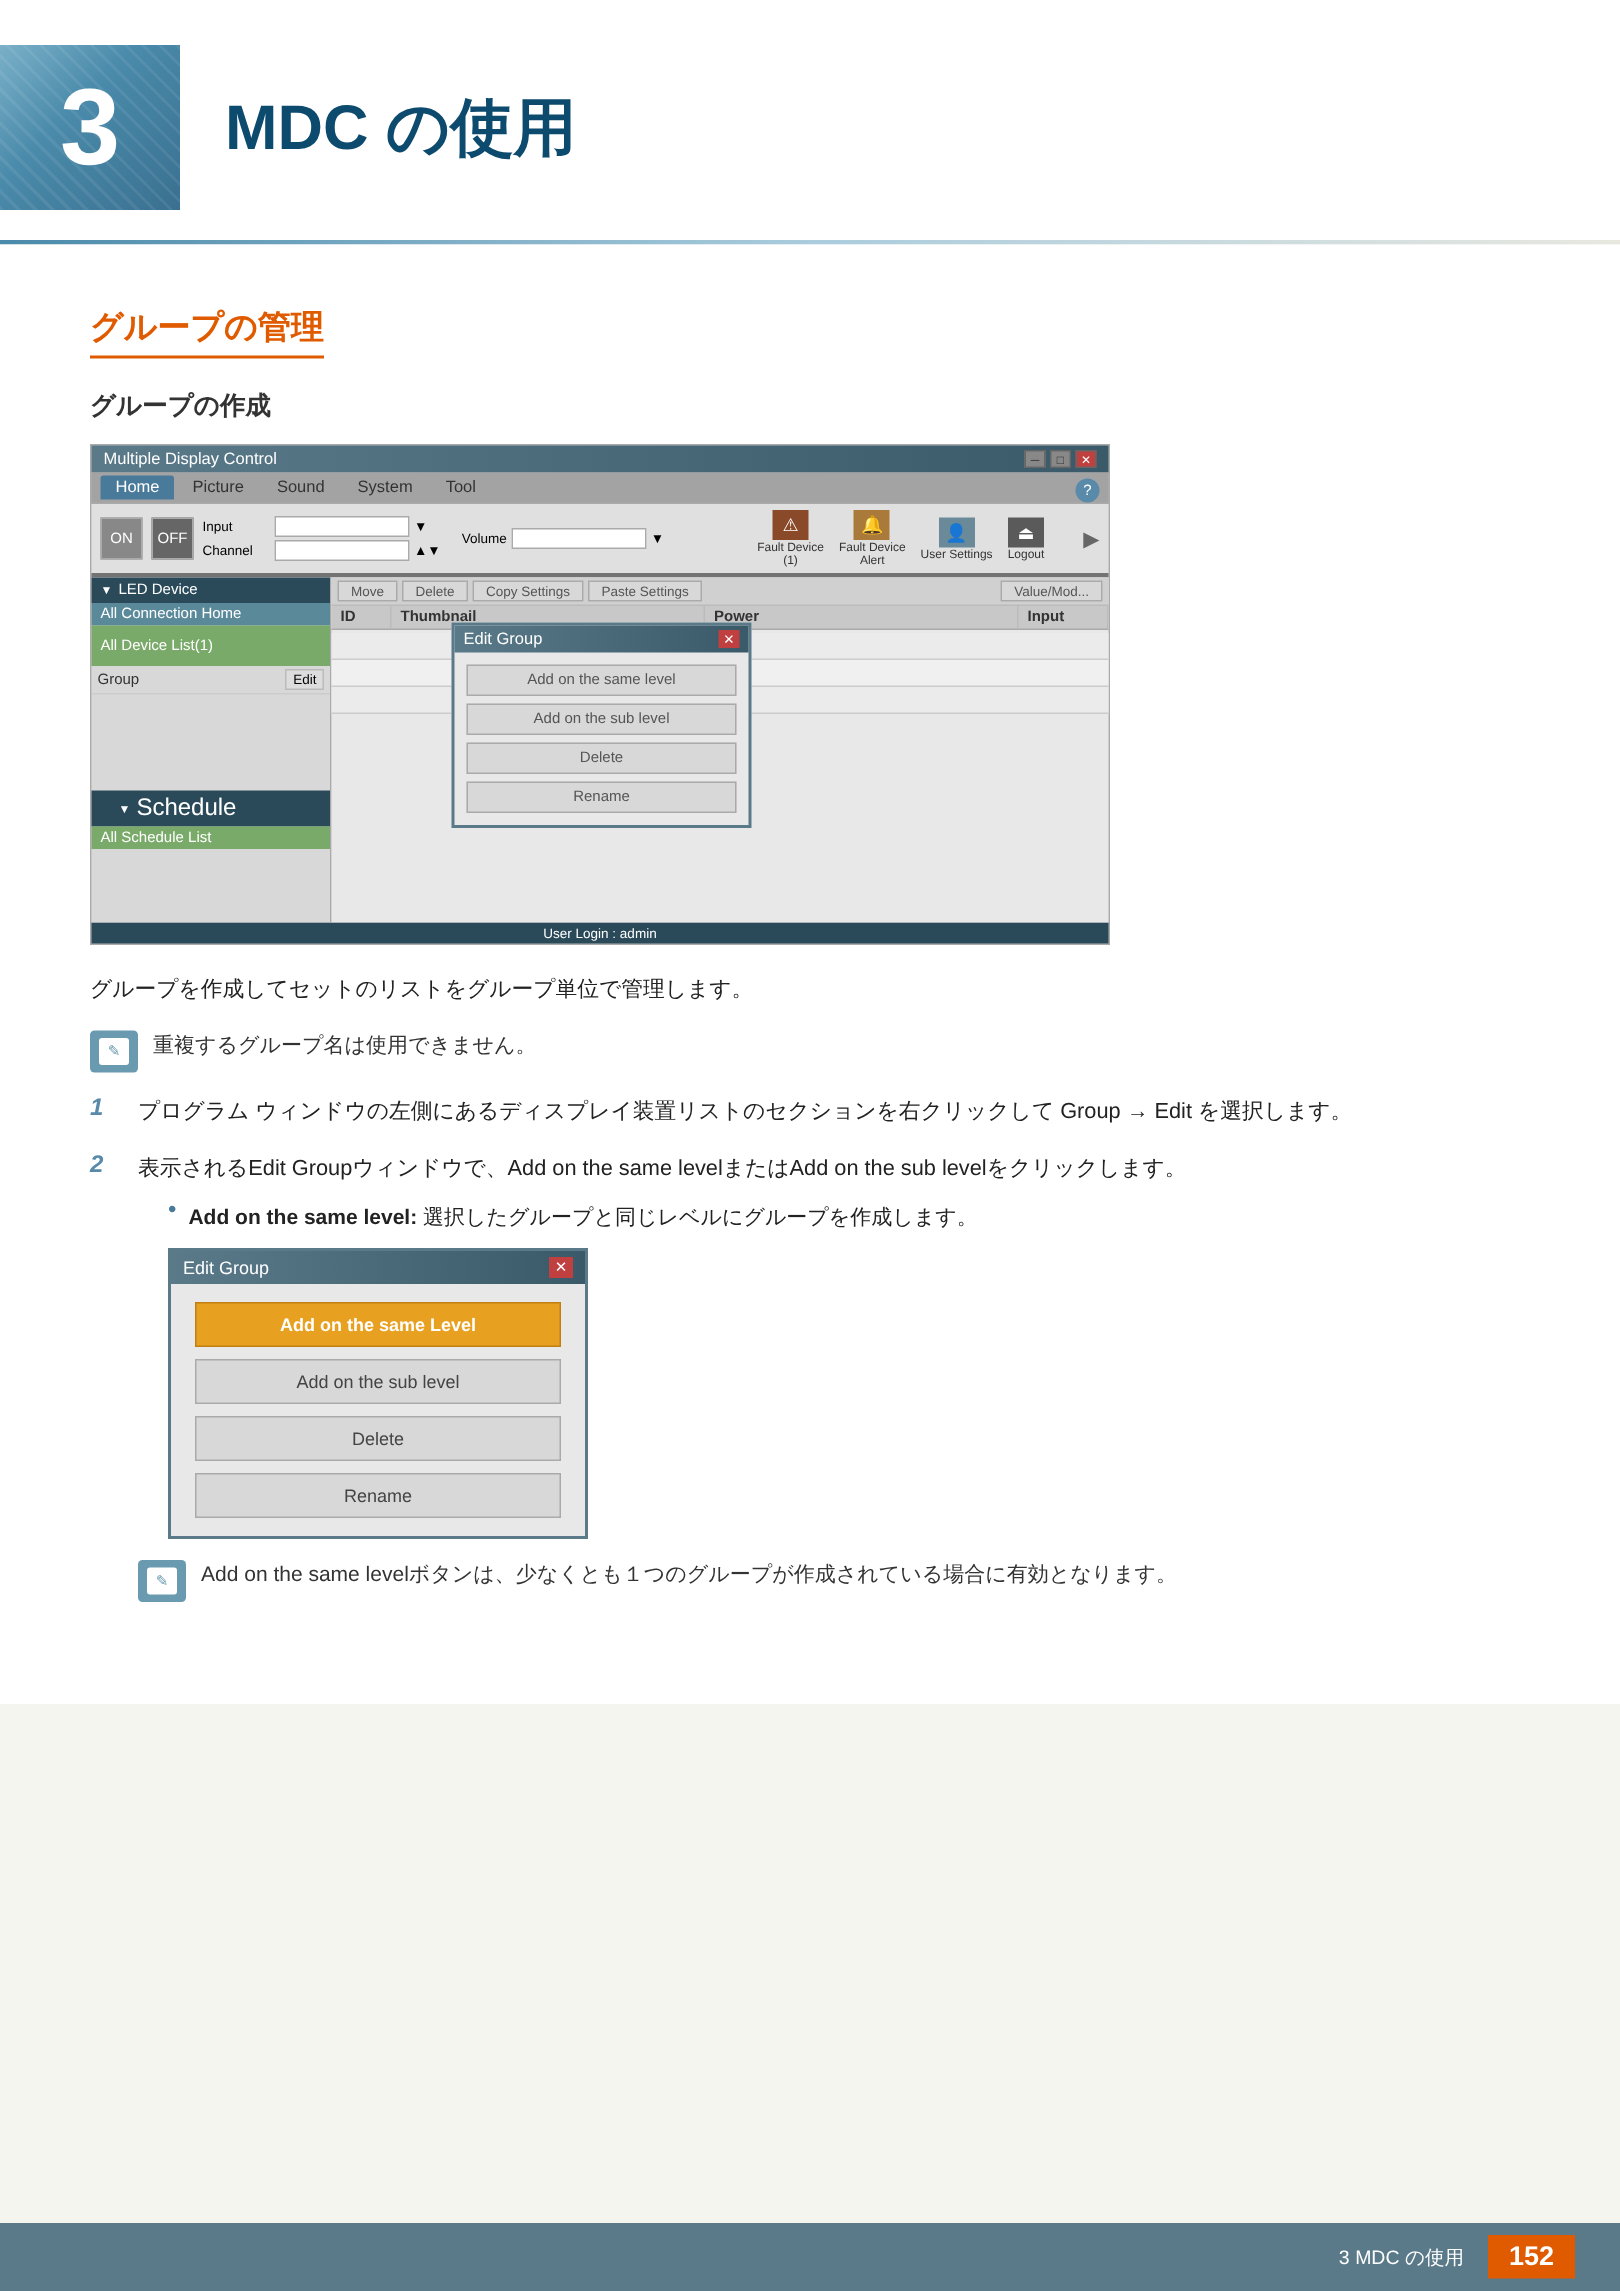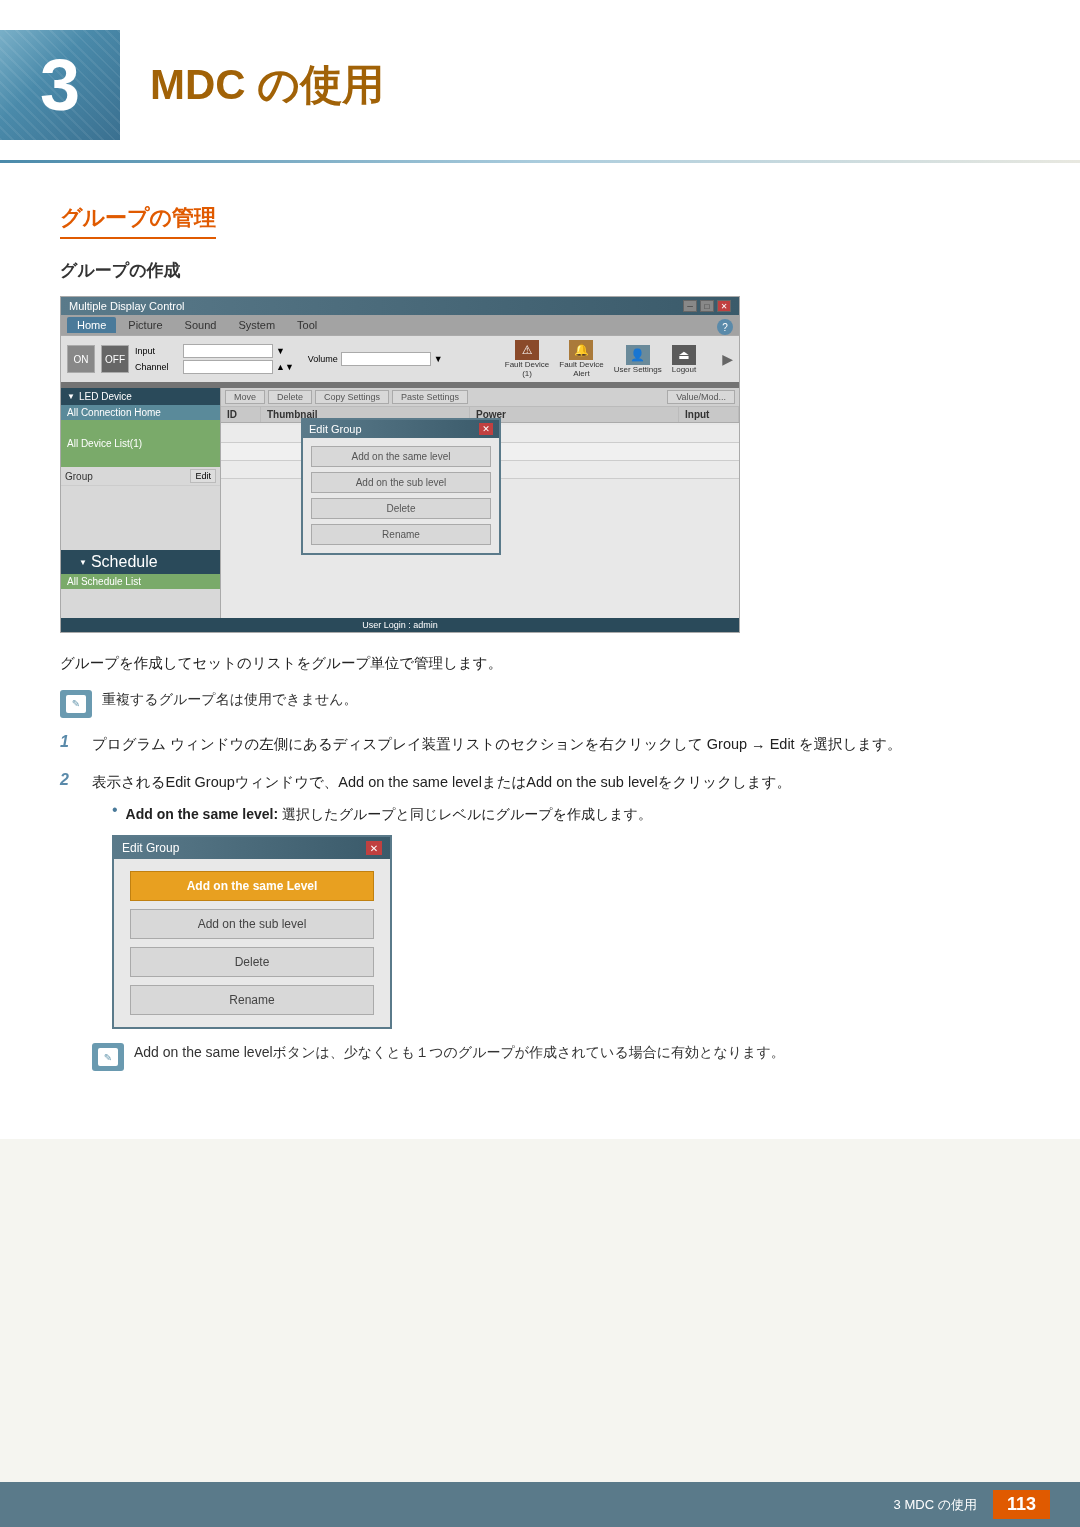--- a/index.html
+++ b/index.html
@@ -46,21 +46,21 @@
       font-size: 72px;
       font-weight: bold;
       color: white;
       font-family: Arial, sans-serif;
       position: relative;
       z-index: 1;
     }
     .chapter-title-text {
       font-size: 42px;
       font-weight: bold;
-      color: #a16207;
+      color: #0c4a6e;
       margin-left: 30px;
       font-family: 'MS Gothic', sans-serif;
     }
 
     
     .main-content {
       padding: 40px 60px;
       background: #fff;
     }
 
@@ -132,21 +132,21 @@
       background: #4a7a9a;
       color: white;
       border-radius: 2px 2px 0 0;
     }
     .mdc-toolbar {
       background: #e0e0e0;
       padding: 4px 6px;
       display: flex;
       align-items: center;
       gap: 6px;
-      border-bottom: 6px solid #737373;
+      border-bottom: 3px solid #737373;
     }
     .mdc-toolbar-icon {
       width: 28px;
       height: 28px;
       background: #ccc;
       border: 1px solid #aaa;
       display: flex;
       align-items: center;
       justify-content: center;
       font-size: 14px;
@@ -218,21 +218,21 @@
     .mdc-sidebar-link {
       background: #5a8a9a;
       color: white;
       padding: 2px 6px;
       font-size: 10px;
       margin: 0;
     }
     .mdc-sidebar-link2 {
       background: #7aaa6a;
       color: white;
-      padding: 18px 6px;
+      padding: 8px 6px;
       font-size: 10px;
     }
     .mdc-sidebar-row {
       display: flex;
       padding: 2px 4px;
       font-size: 10px;
       color: #333;
       border-bottom: 1px solid #ccc;
       align-items: center;
       justify-content: space-between;
@@ -728,14 +728,14 @@
         </div>
       </div>
     </div>
   </div>
 
 </div>
 
 <div style="height:80px;"></div>
 <div class="page-footer">
   <span class="footer-text">3 MDC の使用</span>
-  <span class="footer-num">113</span>
+  <span class="footer-num">152</span>
 </div>
 
 </body></html>

